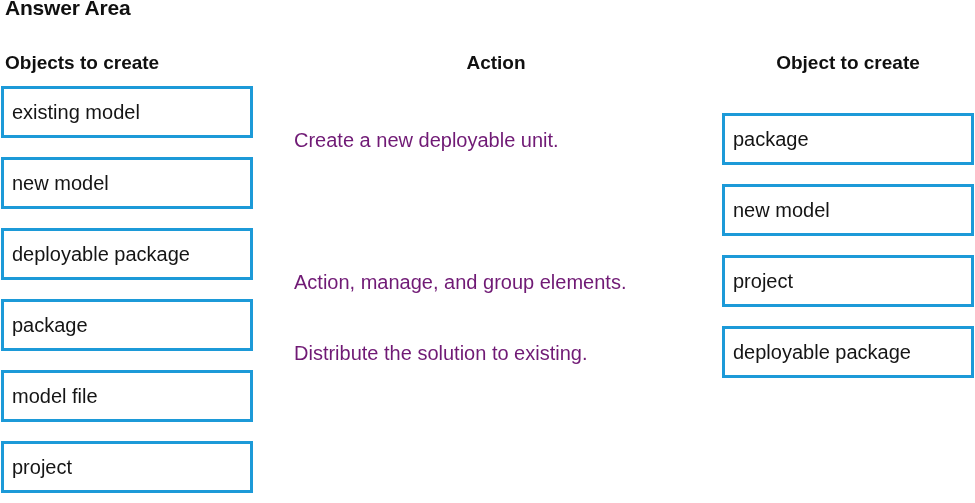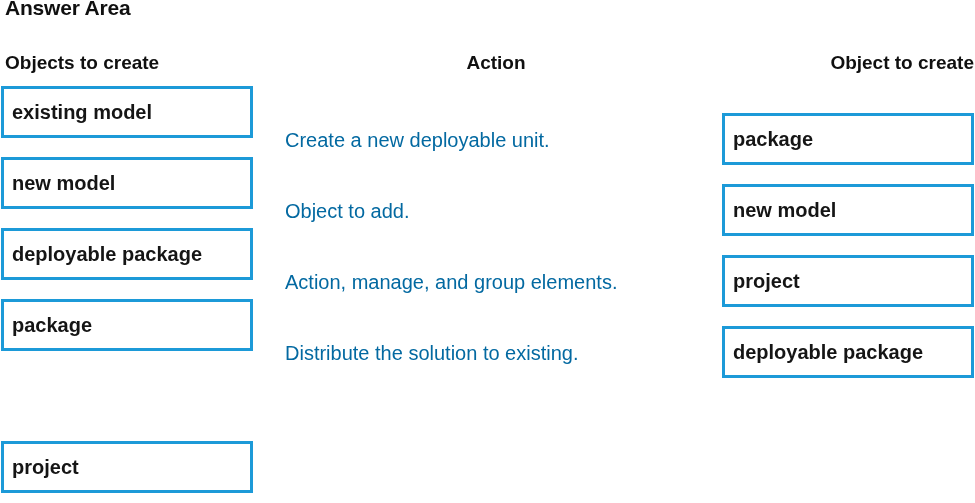--- a/index.html
+++ b/index.html
@@ -39,56 +39,55 @@
   .col-header {
     position: absolute;
     font-size: 19px;
     font-weight: bold;
     line-height: 24px;
     color: #101010;
     white-space: nowrap;
   }
   .col-header.left   { left: 5px;  top: 51px; }
   .col-header.middle { left: 286px; top: 51px; width: 420px; text-align: center; }
-  .col-header.right  { left: 722px; top: 51px; width: 252px; text-align: right; }
+  .col-header.right  { left: 722px; top: 51px; width: 252px; text-align: center; }
 
   .option-box {
     position: absolute;
     box-sizing: border-box;
     border: 3px solid #1c9ad8;
     background: #ffffff;
     display: flex;
     align-items: center;
   }
   .option-box .option-label {
     padding-left: 8px;
     font-size: 20px;
     line-height: 24px;
     color: #151515;
     white-space: nowrap;
-    font-weight: bold;
   }
 
   .source-box {
     left: 1px;
     width: 252px;
     height: 52px;
   }
   .answer-box {
     left: 722px;
     width: 252px;
     height: 52px;
   }
 
   .action-line {
     position: absolute;
-    left: 285px;
+    left: 294px;
     font-size: 20px;
     line-height: 24px;
-    color: #0369a1;
+    color: #701a75;
     white-space: nowrap;
     text-align: right;
   }
 </style>
 </head>
 <body>
 
 <div id="root">
 
   <div class="page-title">Answer Area</div>
@@ -102,26 +101,28 @@
   </div>
   <div class="option-box source-box" style="top:157px">
     <span class="option-label">new model</span>
   </div>
   <div class="option-box source-box" style="top:228px">
     <span class="option-label">deployable package</span>
   </div>
   <div class="option-box source-box" style="top:299px">
     <span class="option-label">package</span>
   </div>
+  <div class="option-box source-box" style="top:370px">
+    <span class="option-label">model file</span>
+  </div>
   <div class="option-box source-box" style="top:441px">
     <span class="option-label">project</span>
   </div>
 
   <div class="action-line" style="top:128px">Create a new deployable unit.</div>
-  <div class="action-line" style="top:199px">Object to add.</div>
   <div class="action-line" style="top:270px">Action, manage, and group elements.</div>
   <div class="action-line" style="top:341px">Distribute the solution to existing.</div>
 
   <div class="option-box answer-box" style="top:113px">
     <span class="option-label">package</span>
   </div>
   <div class="option-box answer-box" style="top:184px">
     <span class="option-label">new model</span>
   </div>
   <div class="option-box answer-box" style="top:255px">

